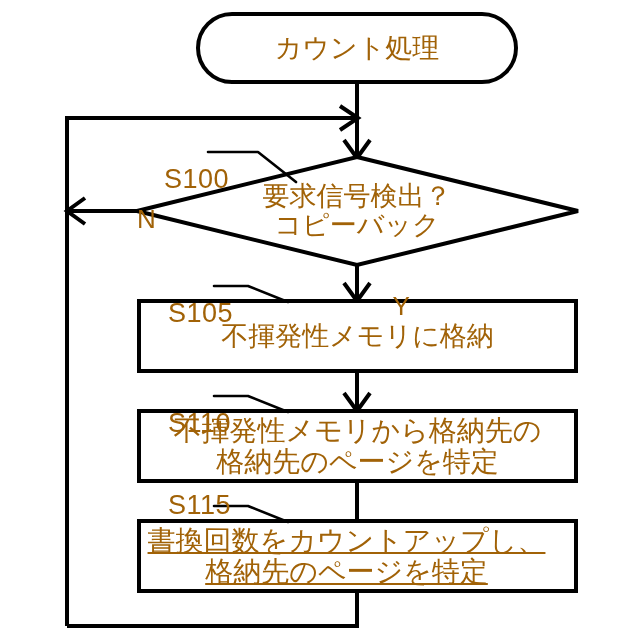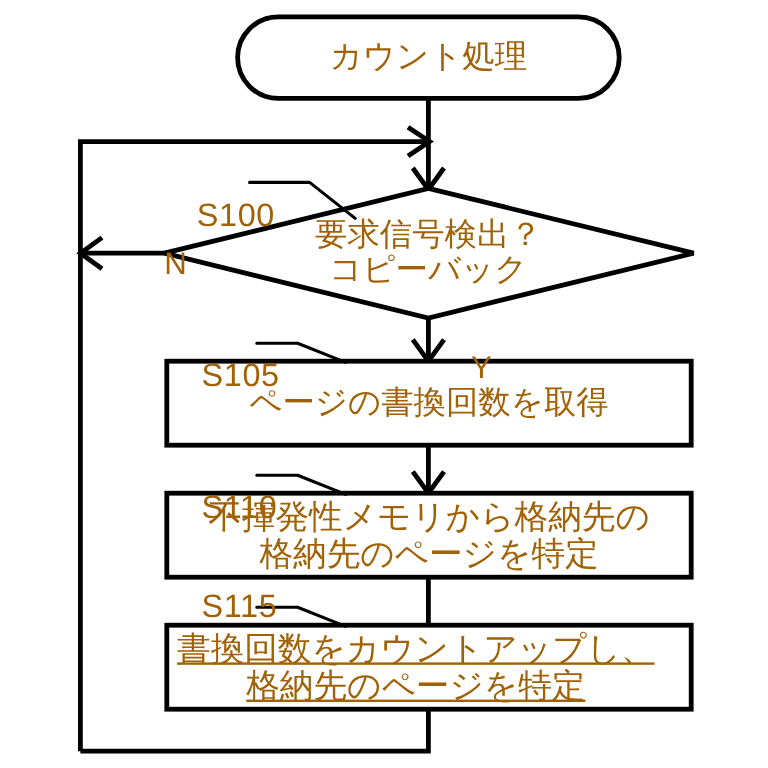--- a/index.html
+++ b/index.html
@@ -152,21 +152,21 @@
 
   <div class="txt branch-label" style="left:364px; top:265px; width:30px; text-align:left;">
     <span>Y</span>
   </div>
 
   <div class="txt step-label" style="left:136px; top:270px; width:90px; text-align:center;">
     <span>S105</span>
   </div>
 
   <div class="txt cjk center-block" style="left:139px; top:301px; width:437px; height:70px;">
-    <span>ページの書換回数を取得</span>
+    <span>不揮発性メモリに格納</span>
   </div>
 
   <div class="txt step-label" style="left:136px; top:380px; width:90px; text-align:center;">
     <span>S110</span>
   </div>
 
   <div class="txt cjk-2 center-block" style="left:139px; top:411px; width:437px; height:70px;">
     <span>不揮発性メモリから格納先の</span>
     <span>格納先のページを特定</span>
   </div>

